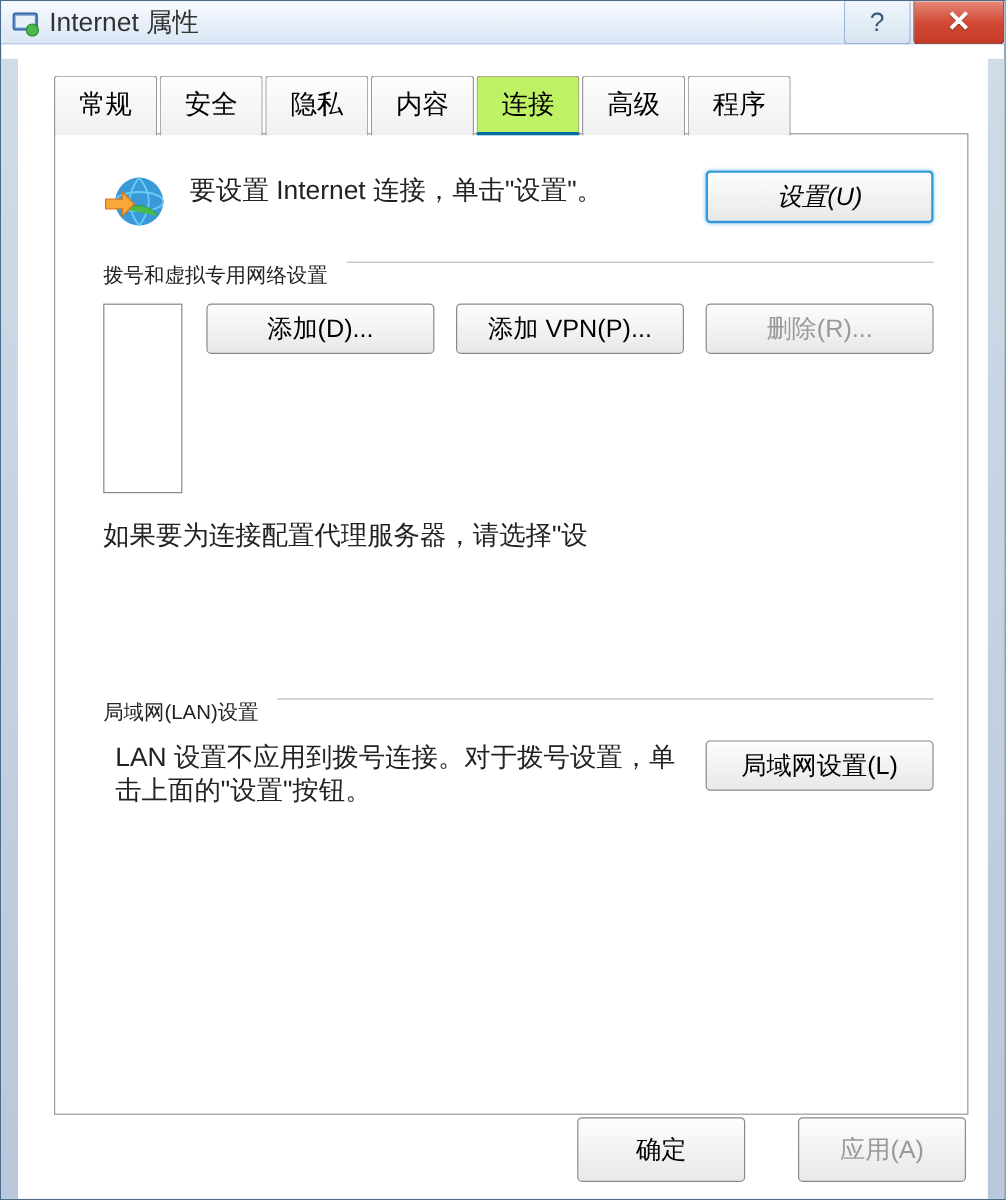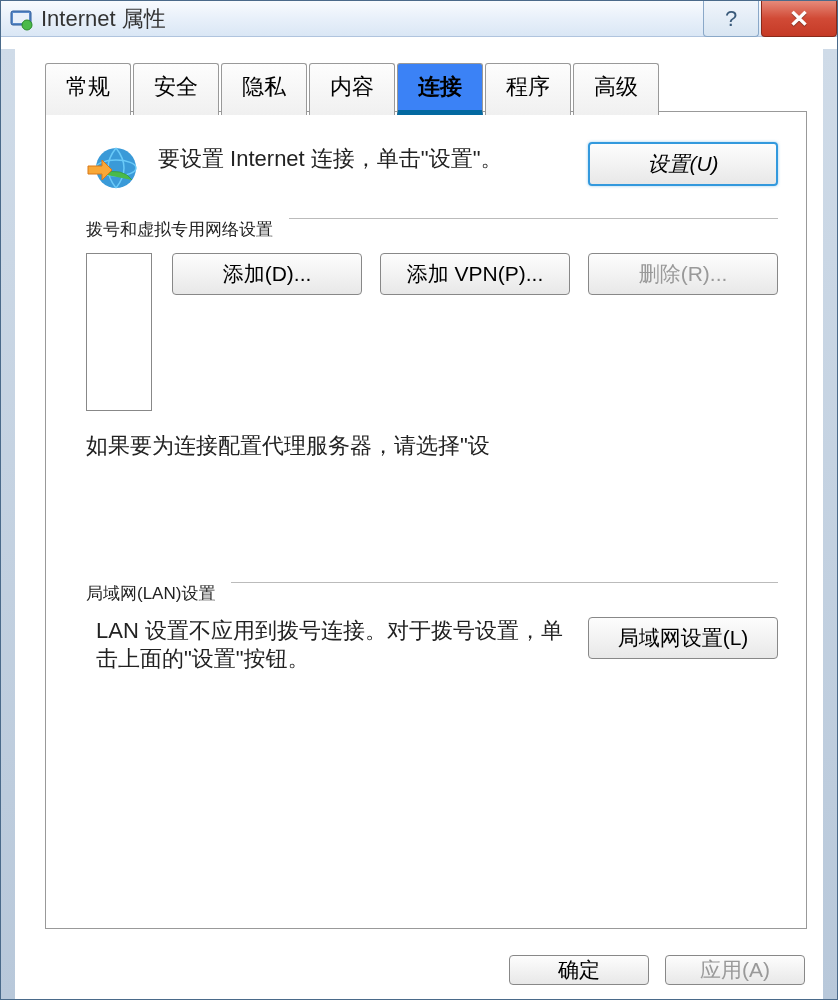--- a/index.html
+++ b/index.html
@@ -95,24 +95,23 @@
       border: 1px solid #999;
       border-bottom: none;
       margin-right: 2px;
       font-size: 22px;
       cursor: pointer;
       border-radius: 3px 3px 0 0;
       position: relative;
       top: 1px;
     }
     .tab.active {
-      background: #3b82f6;
-      border-bottom: 5px solid #0369a1;
+      background: #bef264;
+      border-bottom: 3px solid #0369a1;
       z-index: 3;
-      font-weight: bold;
     }
     .tab-content {
       position: absolute;
       top: 62px;
       left: 30px;
       right: 16px;
       bottom: 70px;
       border: 1px solid #999;
       background: #fff;
       padding: 30px 28px 20px 40px;
@@ -217,21 +216,22 @@
     }
     .bottom-buttons {
       position: absolute;
       bottom: 14px;
       right: 18px;
       display: flex;
       gap: 16px;
     }
     .bottom-buttons .btn {
       min-width: 140px;
-      padding: 0 24px;
+      padding: 12px 24px;
+      margin-left: 28px;
     }
     
     .bg-left, .bg-right {
       position: absolute;
       top: 48px;
       bottom: 0;
       width: 14px;
       background: linear-gradient(to bottom, #cfdbe8, #b8c8da);
     }
     .bg-left { left: 0; }
@@ -267,22 +267,22 @@
   <div class="bg-left"></div>
   <div class="bg-right"></div>
 
   <div class="content-wrap">
     <div class="tabs">
       <div class="tab">常规</div>
       <div class="tab">安全</div>
       <div class="tab">隐私</div>
       <div class="tab">内容</div>
       <div class="tab active">连接</div>
+      <div class="tab">高级</div>
       <div class="tab">程序</div>
-      <div class="tab">高级</div>
     </div>
 
     <div class="tab-content">
 
       <div class="setup-row">
         <div class="globe-icon">
           <svg width="52" height="52" viewBox="0 0 52 52">
             <circle cx="30" cy="26" r="20" fill="#3a9ad8"></circle>
             <ellipse cx="30" cy="26" rx="20" ry="8" fill="none" stroke="#6acaf8" stroke-width="1.5"></ellipse>
             <path d="M30 6 Q22 16 22 26 Q22 36 30 46" fill="none" stroke="#6acaf8" stroke-width="1.5"></path>

